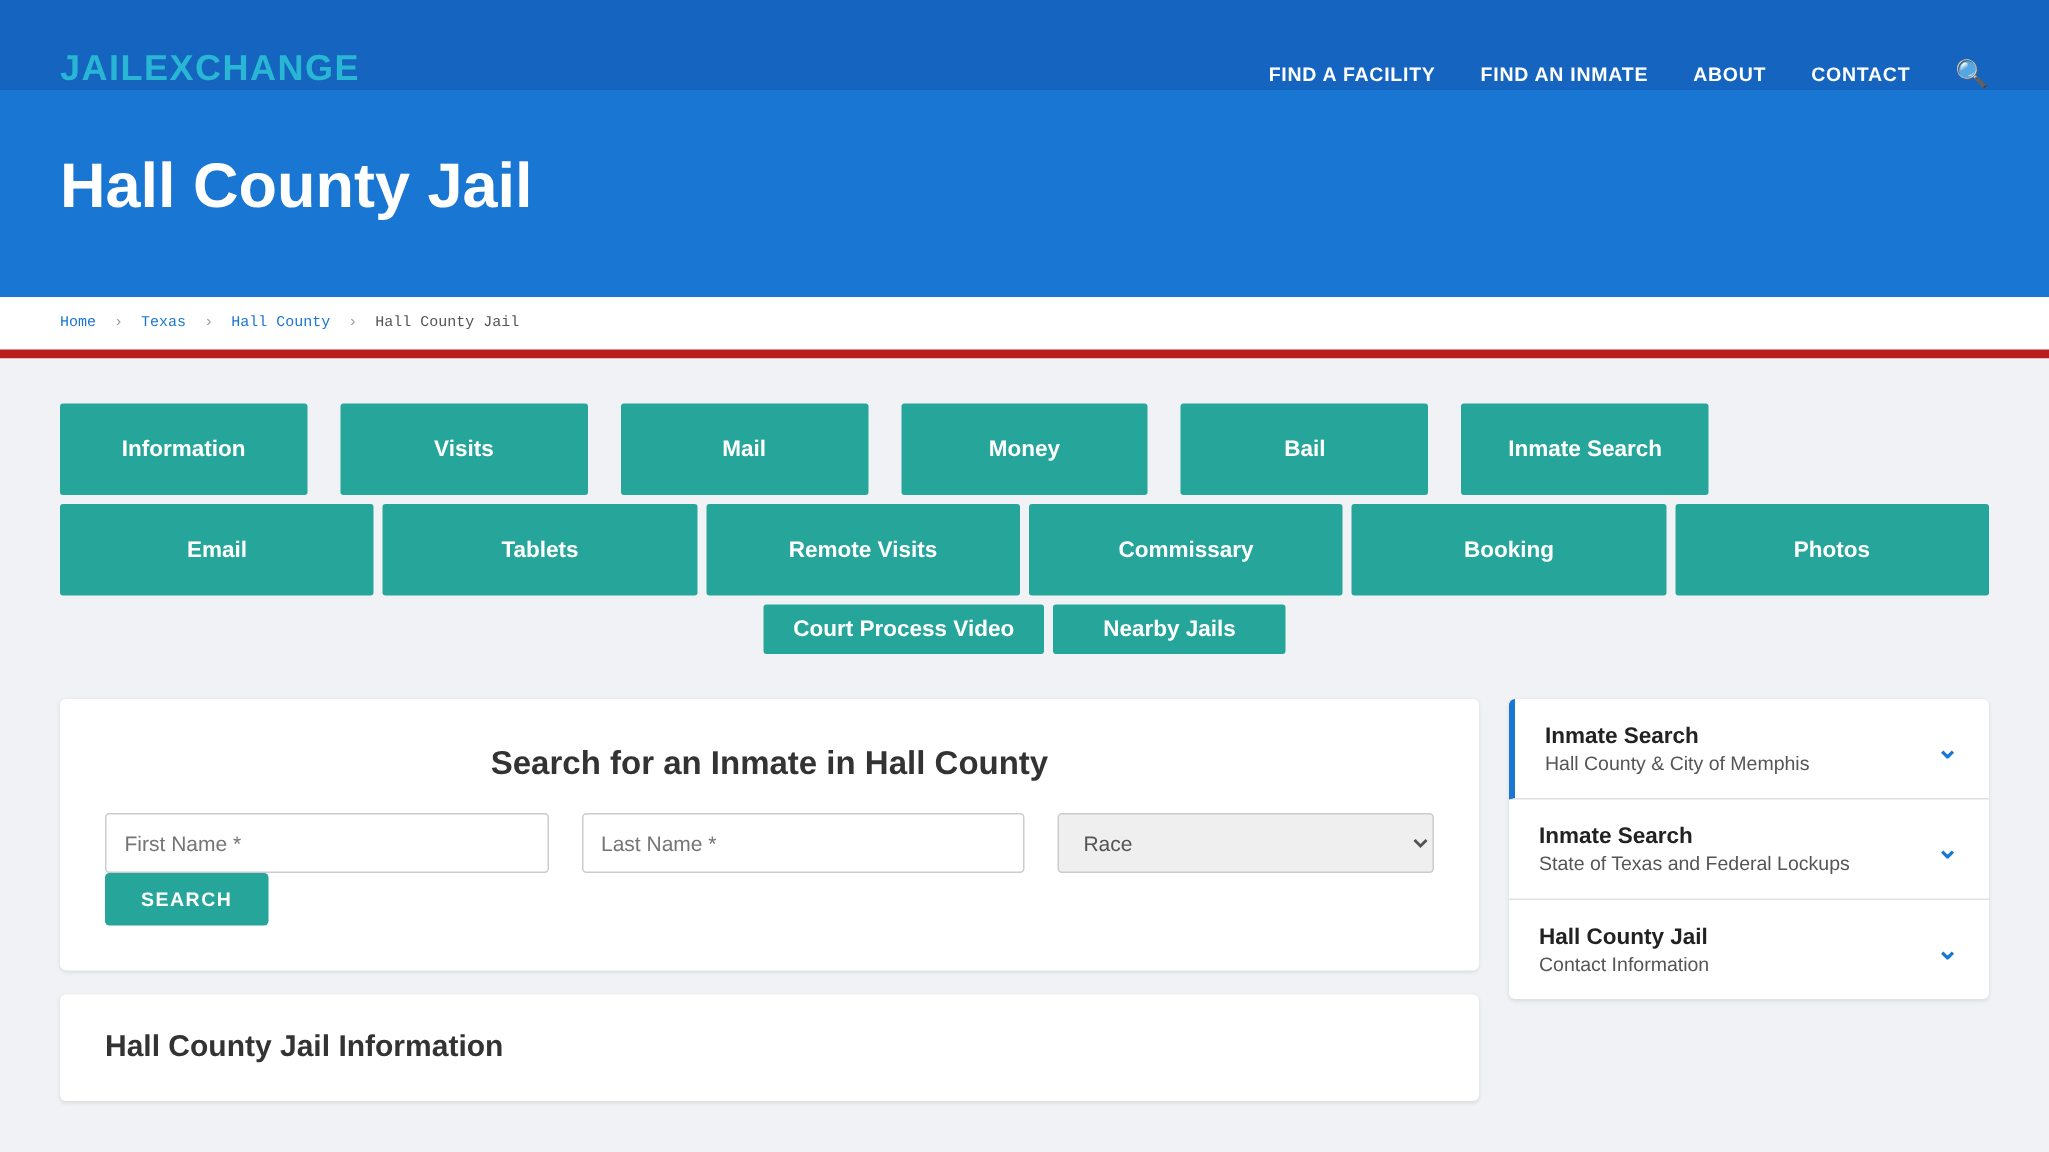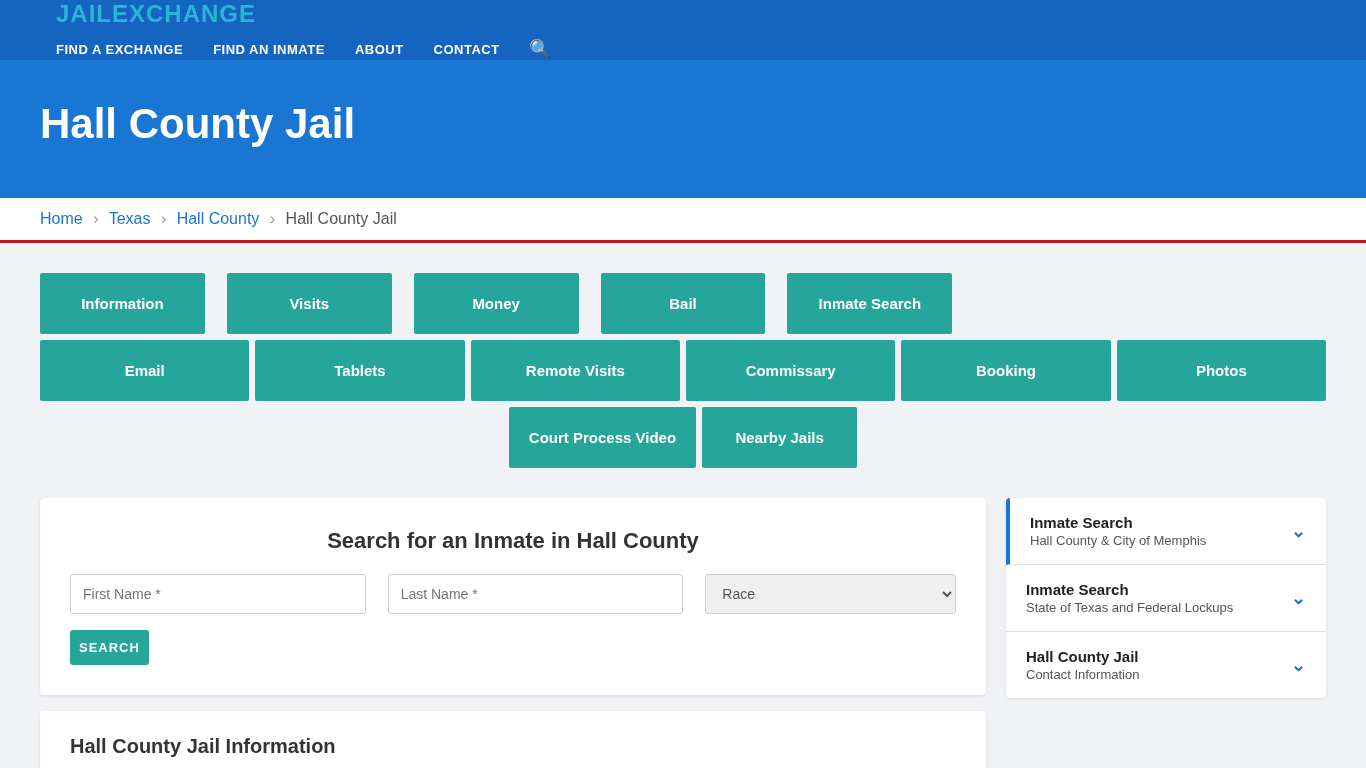--- a/index.html
+++ b/index.html
@@ -1,26 +1,25 @@
 <!DOCTYPE html>
 <html><head>
   <meta charset="utf-8">
   <style>
     * { box-sizing: border-box; margin: 0; padding: 0; }
     body { font-family: Arial, sans-serif; background: #f0f2f5; color: #333; }
 
     
     .header {
       background: #1565c0;
-      padding: 0 56px;
+      padding: 0 40px;
       height: 60px;
       display: flex;
-      align-items: flex-start;
+      align-items: flex-end;
       justify-content: space-between;
-      flex-direction: column;
     }
     .logo {
       font-size: 24px;
       font-weight: 900;
       color: #fff;
       letter-spacing: 1px;
     }
     .logo span { color: #29b6d4; }
     .nav {
       display: flex;
@@ -51,22 +50,23 @@
     .hero h1 {
       color: #fff;
       font-size: 42px;
       font-weight: 900;
     }
 
     
     .breadcrumb {
       background: #fff;
       padding: 12px 40px;
-      border-bottom: 3px solid #b91c1c;
-      font-size: 16px;
+      border-bottom: 6px solid #b91c1c;
+      font-size: 10px;
+      font-family: Liberation Mono, monospace;
     }
     .breadcrumb a {
       color: #1976d2;
       text-decoration: none;
     }
     .breadcrumb span.sep { color: #999; margin: 0 6px; }
     .breadcrumb span.current { color: #555; }
 
     
     .main {
@@ -99,21 +99,21 @@
       text-align: center;
       padding: 22px 10px;
       font-size: 15px;
       font-weight: 600;
       cursor: pointer;
       border-radius: 2px;
       transition: background 0.2s;
     }
     .tiles-row3 .tile {
       min-width: 155px;
-      padding: 22px 20px;
+      padding: 8px 20px;
     }
 
     
     .content-area {
       display: flex;
       gap: 20px;
       align-items: flex-start;
     }
 
     
@@ -126,40 +126,39 @@
     }
     .search-section h2 {
       text-align: center;
       font-size: 22px;
       font-weight: 700;
       margin-bottom: 20px;
     }
     .search-fields {
       display: flex;
       gap: 22px;
-      margin-bottom: 16px;
     }
     .search-fields input, .search-fields select {
       border: 1px solid #ccc;
       border-radius: 3px;
       padding: 10px 12px;
       font-size: 14px;
       color: #555;
       outline: none;
     }
     .search-fields input:first-child { flex: 1.2; }
     .search-fields input:nth-child(2) { flex: 1.2; }
     .search-fields input:nth-child(3) { flex: 0.7; }
     .search-fields select { flex: 1; color: #555; }
     .search-btn {
       background: #26a69a;
       color: #fff;
       border: none;
       border-radius: 3px;
-      padding: 10px 9px;
+      padding: 10px 24px;
       font-size: 13px;
       font-weight: 700;
       letter-spacing: 1px;
       cursor: pointer;
     }
 
     
     .info-section {
       background: #fff;
       border-radius: 4px;
@@ -215,21 +214,21 @@
     }
   </style>
 </head>
 <body>
 
 <header class="header">
   <div class="logo">
     <span>JAIL</span><span style="color:#29b6d4;">EXCHANGE</span>
   </div>
   <nav class="nav">
-    <a>FIND A EXCHANGE</a>
+    <a>FIND A FACILITY</a>
     <a>FIND AN INMATE</a>
     <a>ABOUT</a>
     <a>CONTACT</a>
     <button class="search-icon-btn">🔍</button>
   </nav>
 </header>
 
 <div class="hero">
   <h1>Hall County Jail</h1>
 </div>
@@ -242,20 +241,21 @@
   <a>Hall County</a>
   <span class="sep">›</span>
   <span class="current">Hall County Jail</span>
 </div>
 
 <div class="main">
 
   <div class="tiles-grid">
     <div class="tile">Information</div>
     <div class="tile">Visits</div>
+    <div class="tile">Mail</div>
     <div class="tile">Money</div>
     <div class="tile">Bail</div>
     <div class="tile">Inmate Search</div>
   </div>
 
   <div class="tiles-row2">
     <div class="tile">Email</div>
     <div class="tile">Tablets</div>
     <div class="tile">Remote Visits</div>
     <div class="tile">Commissary</div>

